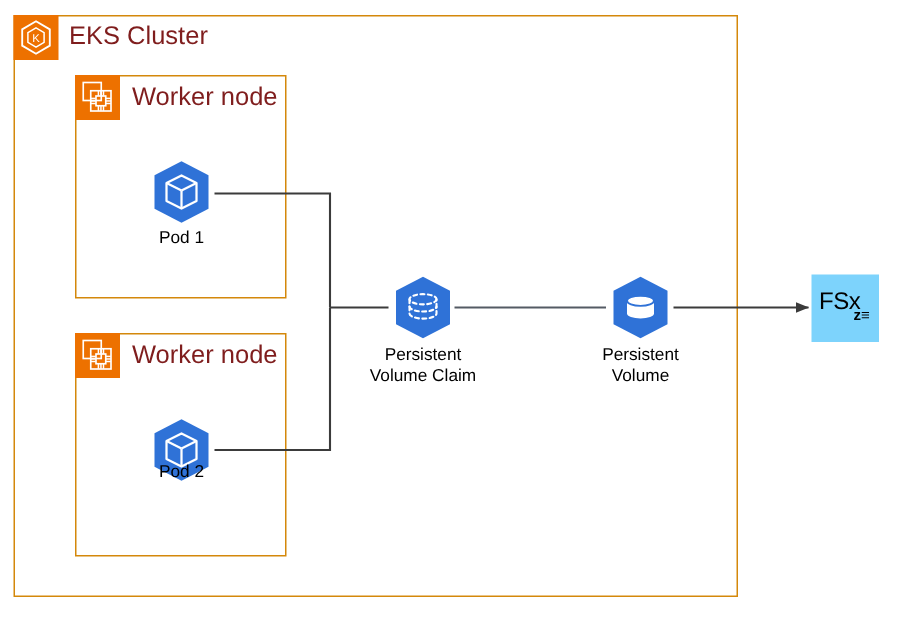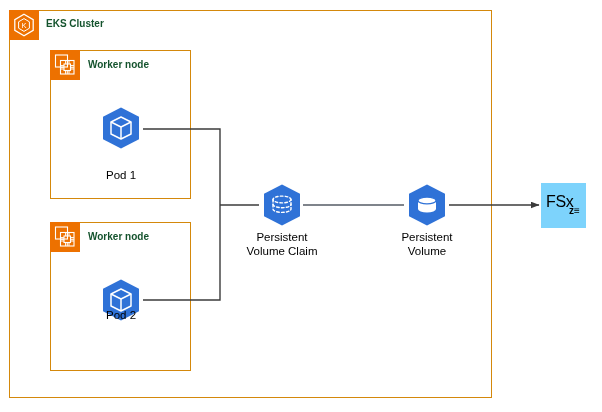--- a/index.html
+++ b/index.html
@@ -35,46 +35,45 @@
     background: #ED7100;
     display: block;
     box-sizing: border-box;
   }
   #eks-tile { left: 9px; top: 10px; width: 30px; height: 30px; }
   #wn1-tile { left: 50px; top: 50px; width: 30px; height: 30px; }
   #wn2-tile { left: 50px; top: 222px; width: 30px; height: 30px; }
 
   
   .group-title {
-    color: #14532d;
-    font-size: 10px;
+    color: #7f1d1d;
+    font-size: 17px;
     line-height: 14px;
     white-space: nowrap;
-    font-weight: bold;
   }
   #eks-title { left: 46px; top: 17px; }
   #wn1-title { left: 88px; top: 58px; }
   #wn2-title { left: 88px; top: 230px; }
 
   
   .node { width: 44px; height: 44px; }
   #pod-1-icon { left: 99px; top: 106px; }
   #pod-2-icon { left: 99px; top: 278px; }
   #pvc-icon   { left: 260px; top: 183px; }
   #pv-icon    { left: 405px; top: 183px; }
 
   
   .node-label {
     color: #000000;
     font-size: 11.5px;
     line-height: 13.5px;
     text-align: center;
     white-space: pre-line;
   }
-  #pod-1-label { left: 71px; top: 153px; width: 100px; margin-top: 16px; }
+  #pod-1-label { left: 71px; top: 153px; width: 100px; }
   #pod-2-label { left: 71px; top: 309px; width: 100px; }
   #pvc-label   { left: 232px; top: 231px; width: 100px; }
   #pv-label    { left: 377px; top: 231px; width: 100px; }
 
   
   #connectors {
     left: 0; top: 0;
     width: 602px; height: 412px;
     pointer-events: none;
   }

